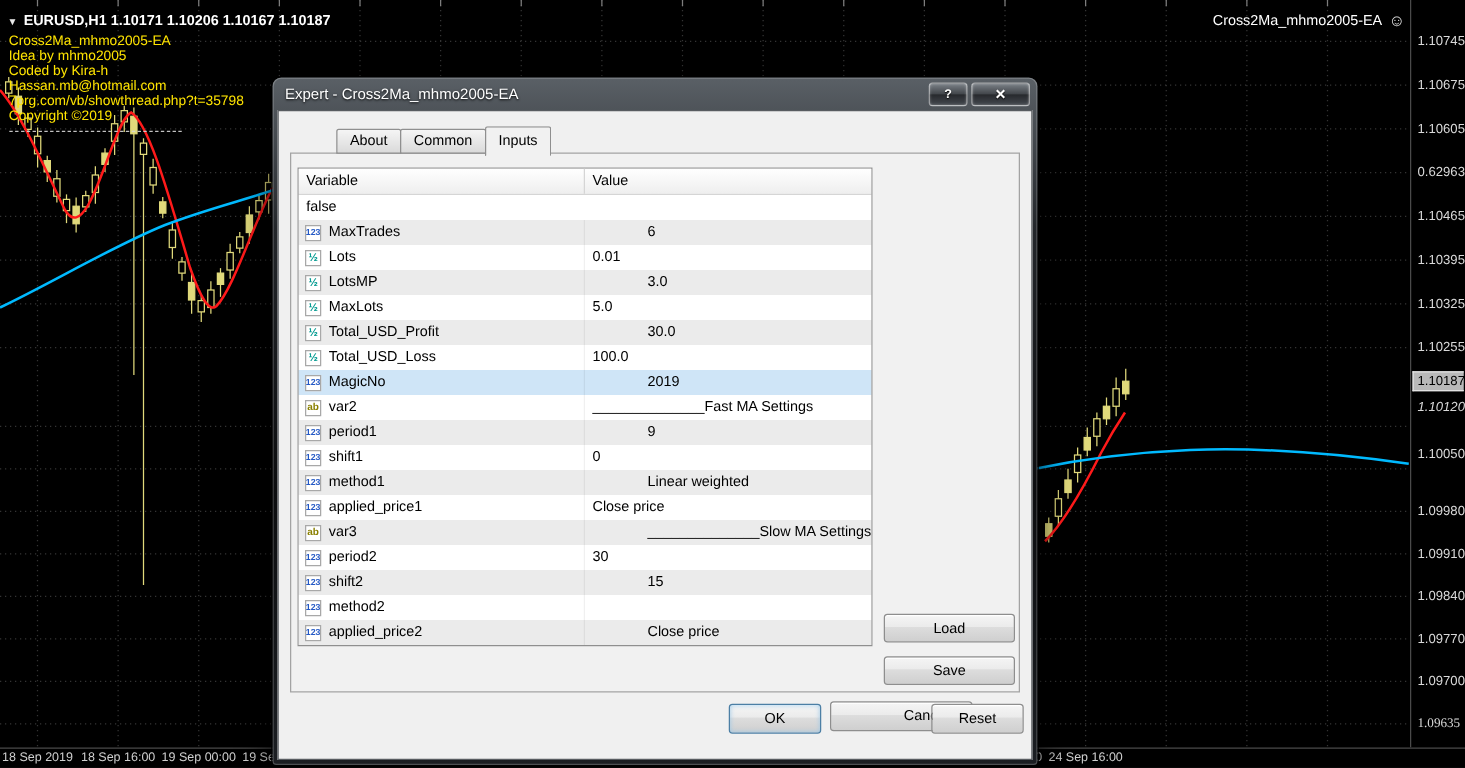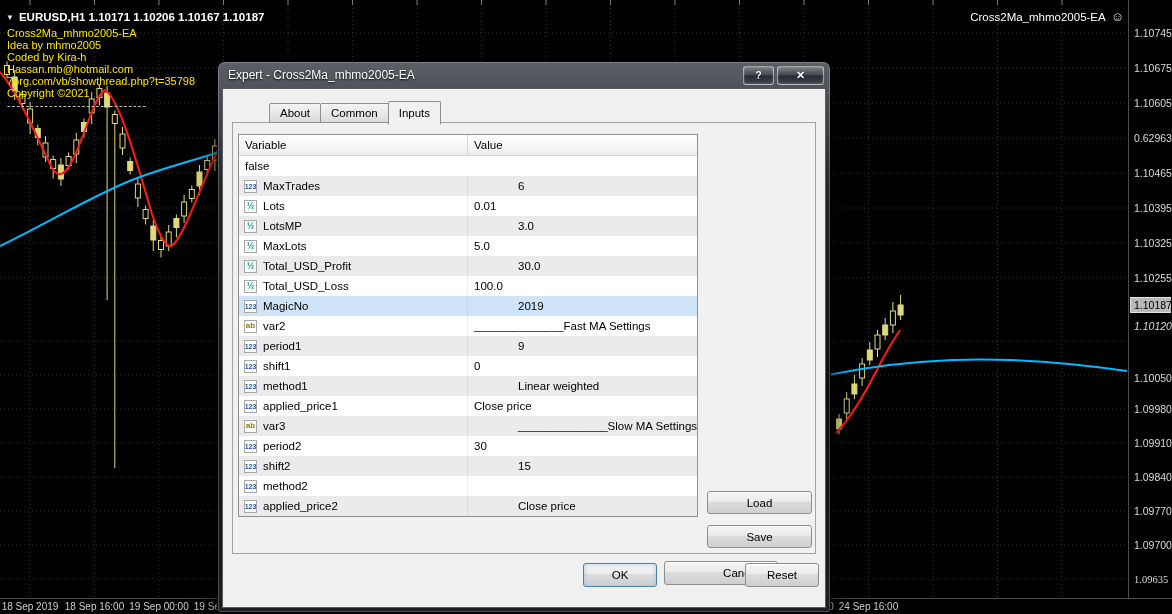--- a/index.html
+++ b/index.html
@@ -235,36 +235,36 @@
     <span>Cross2Ma_mhmo2005-EA</span>
     <span class="ea-smiley">☺</span>
   </div>
 
   <div class="watermark">
       <div class="wm-line">Cross2Ma_mhmo2005-EA</div>
       <div class="wm-line">Idea by mhmo2005</div>
       <div class="wm-line">Coded by Kira-h</div>
       <div class="wm-line">Hassan.mb@hotmail.com</div>
       <div class="wm-line">7prg.com/vb/showthread.php?t=35798</div>
-      <div class="wm-line">Copyright ©2021</div>
+      <div class="wm-line">Copyright ©2019</div>
       <div class="wm-line wm-dash">------------------------------</div>
     </div>
 
   <div class="price-axis">
     <div class="current-price-tag">1.10187</div>
   <div class="price-label" style="top: 33px;">1.10745</div>
       <div class="price-label" style="top: 68px;">1.10675</div>
       <div class="price-label" style="top: 103px;">1.10605</div>
       <div class="price-label" style="top: 138px;">0.62963</div>
       <div class="price-label" style="top: 173px;">1.10465</div>
       <div class="price-label" style="top: 208px;">1.10395</div>
       <div class="price-label" style="top: 243px;">1.10325</div>
       <div class="price-label" style="top: 278px;">1.10255</div>
       <div class="price-label" style="top: 326px; font-style: italic;">1.10120</div>
-      <div class="price-label" style="top: 378px; text-align: center;">1.10050</div>
+      <div class="price-label" style="top: 363px; text-align: center;">1.10050</div>
       <div class="price-label" style="top: 409px;">1.09980</div>
       <div class="price-label" style="top: 443px;">1.09910</div>
       <div class="price-label" style="top: 477px;">1.09840</div>
       <div class="price-label" style="top: 511px;">1.09770</div>
       <div class="price-label" style="top: 545px;">1.09700</div>
       <div class="price-label" style="top: 579px; font-family: Liberation Serif, serif;">1.09635</div>
     </div>
 
   <div class="time-axis">
       <div class="time-label" style="left: 30px;">18 Sep 2019</div>

